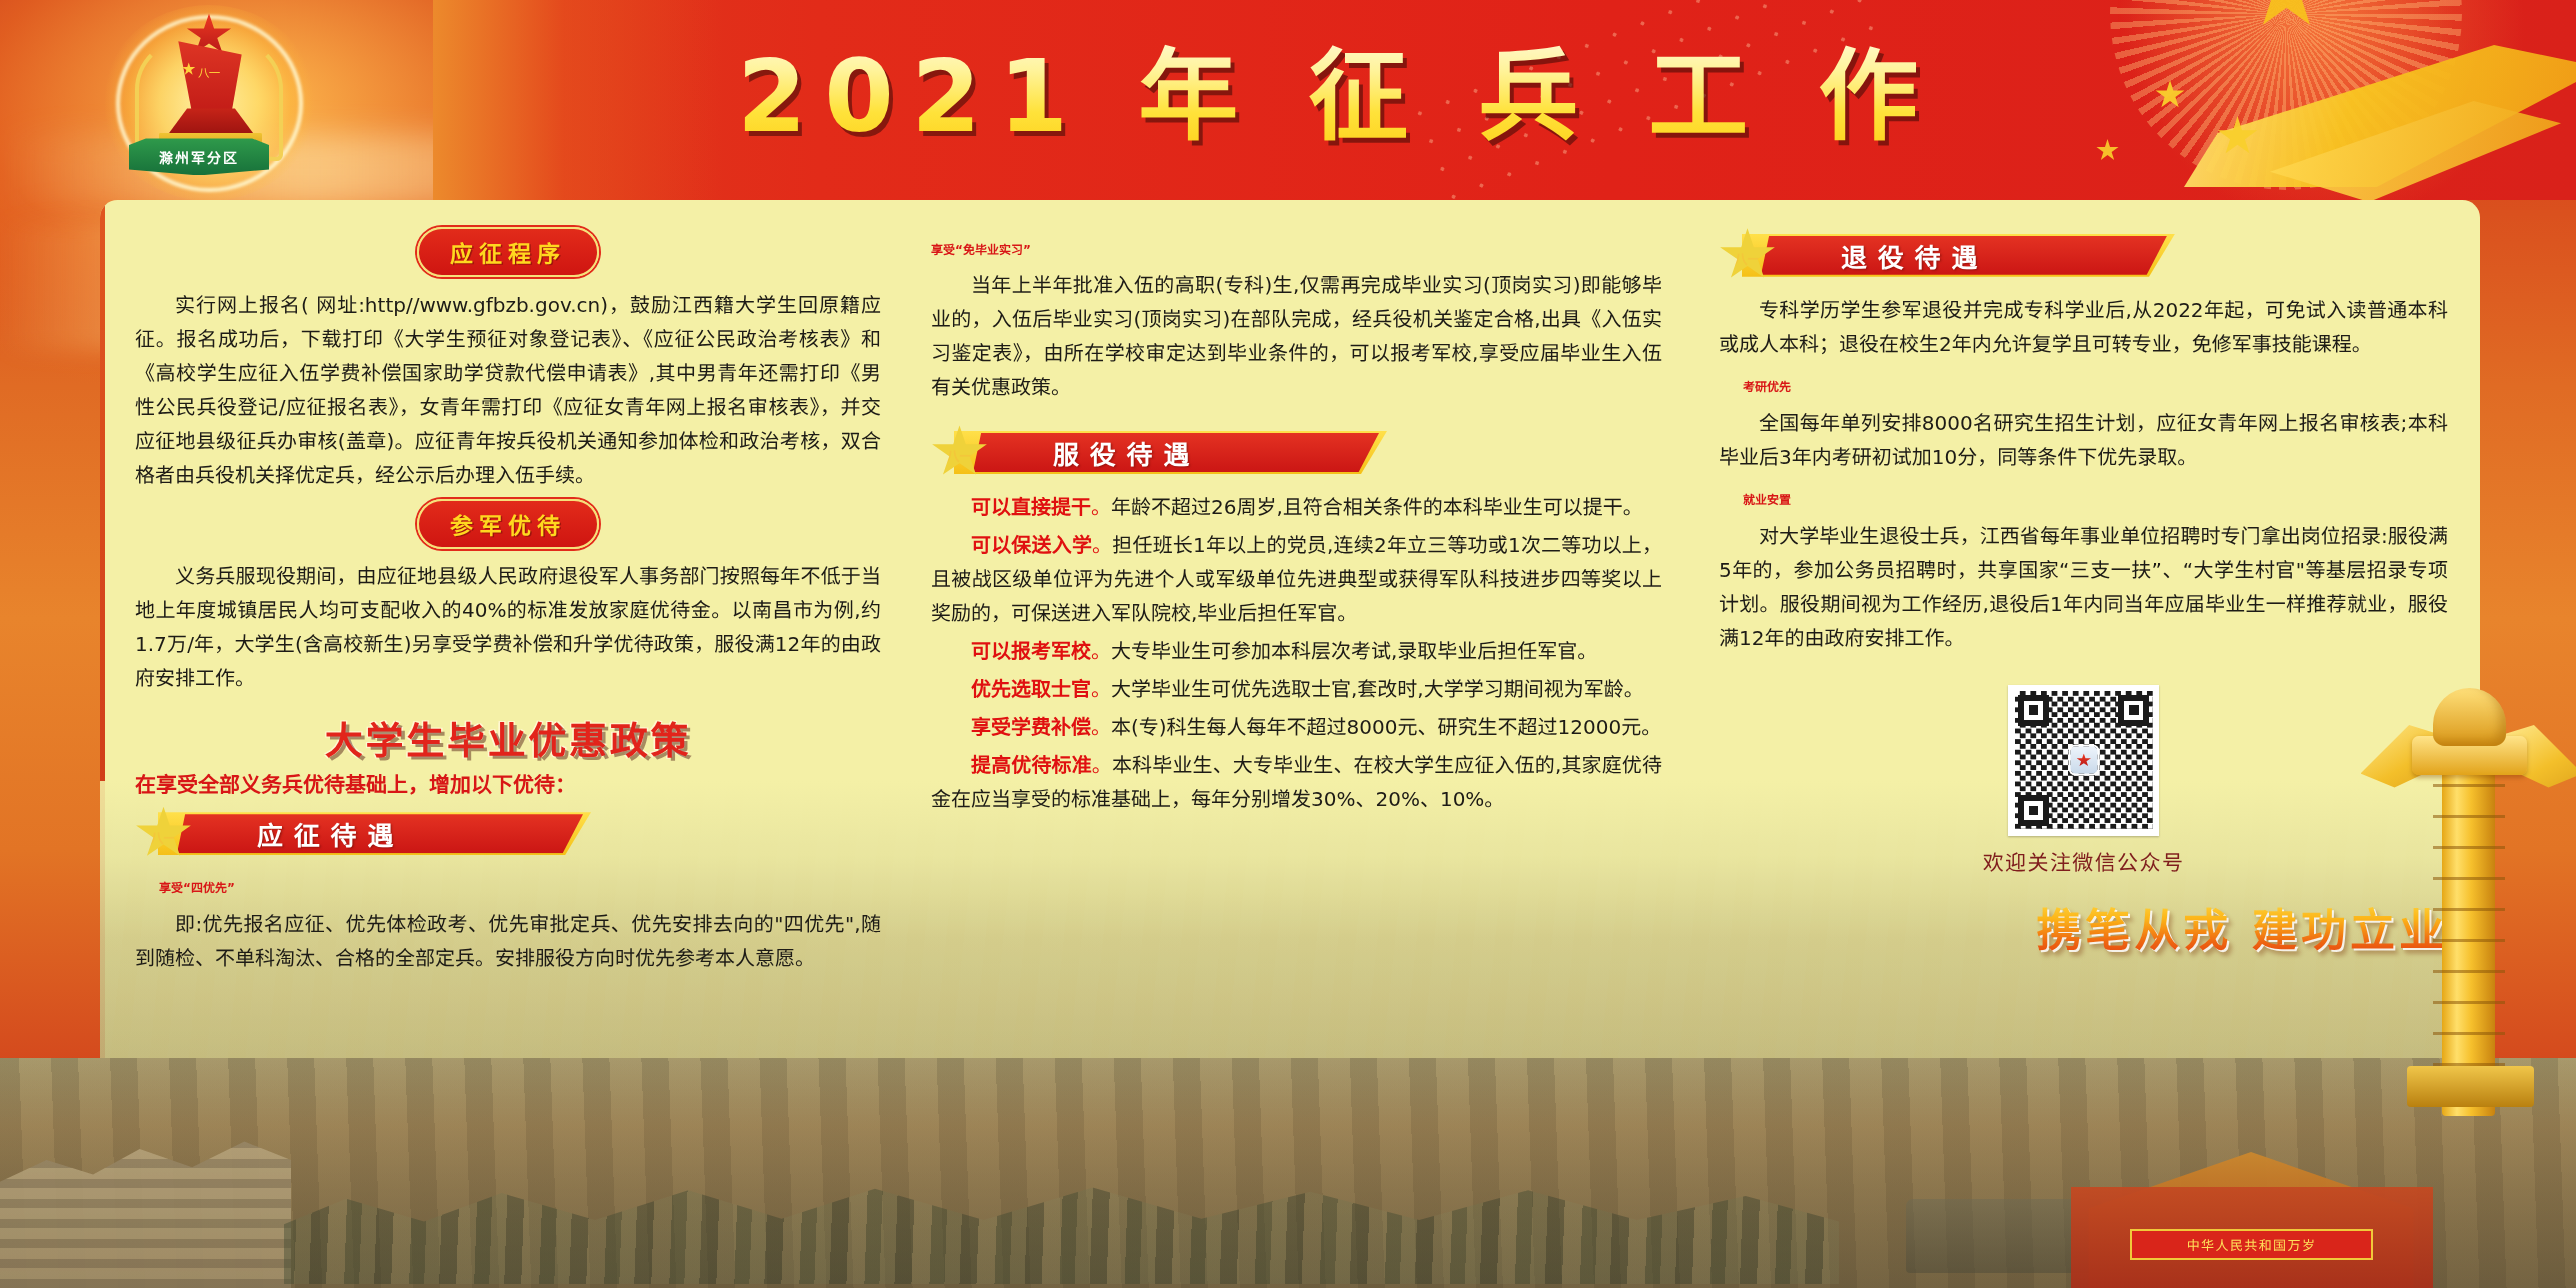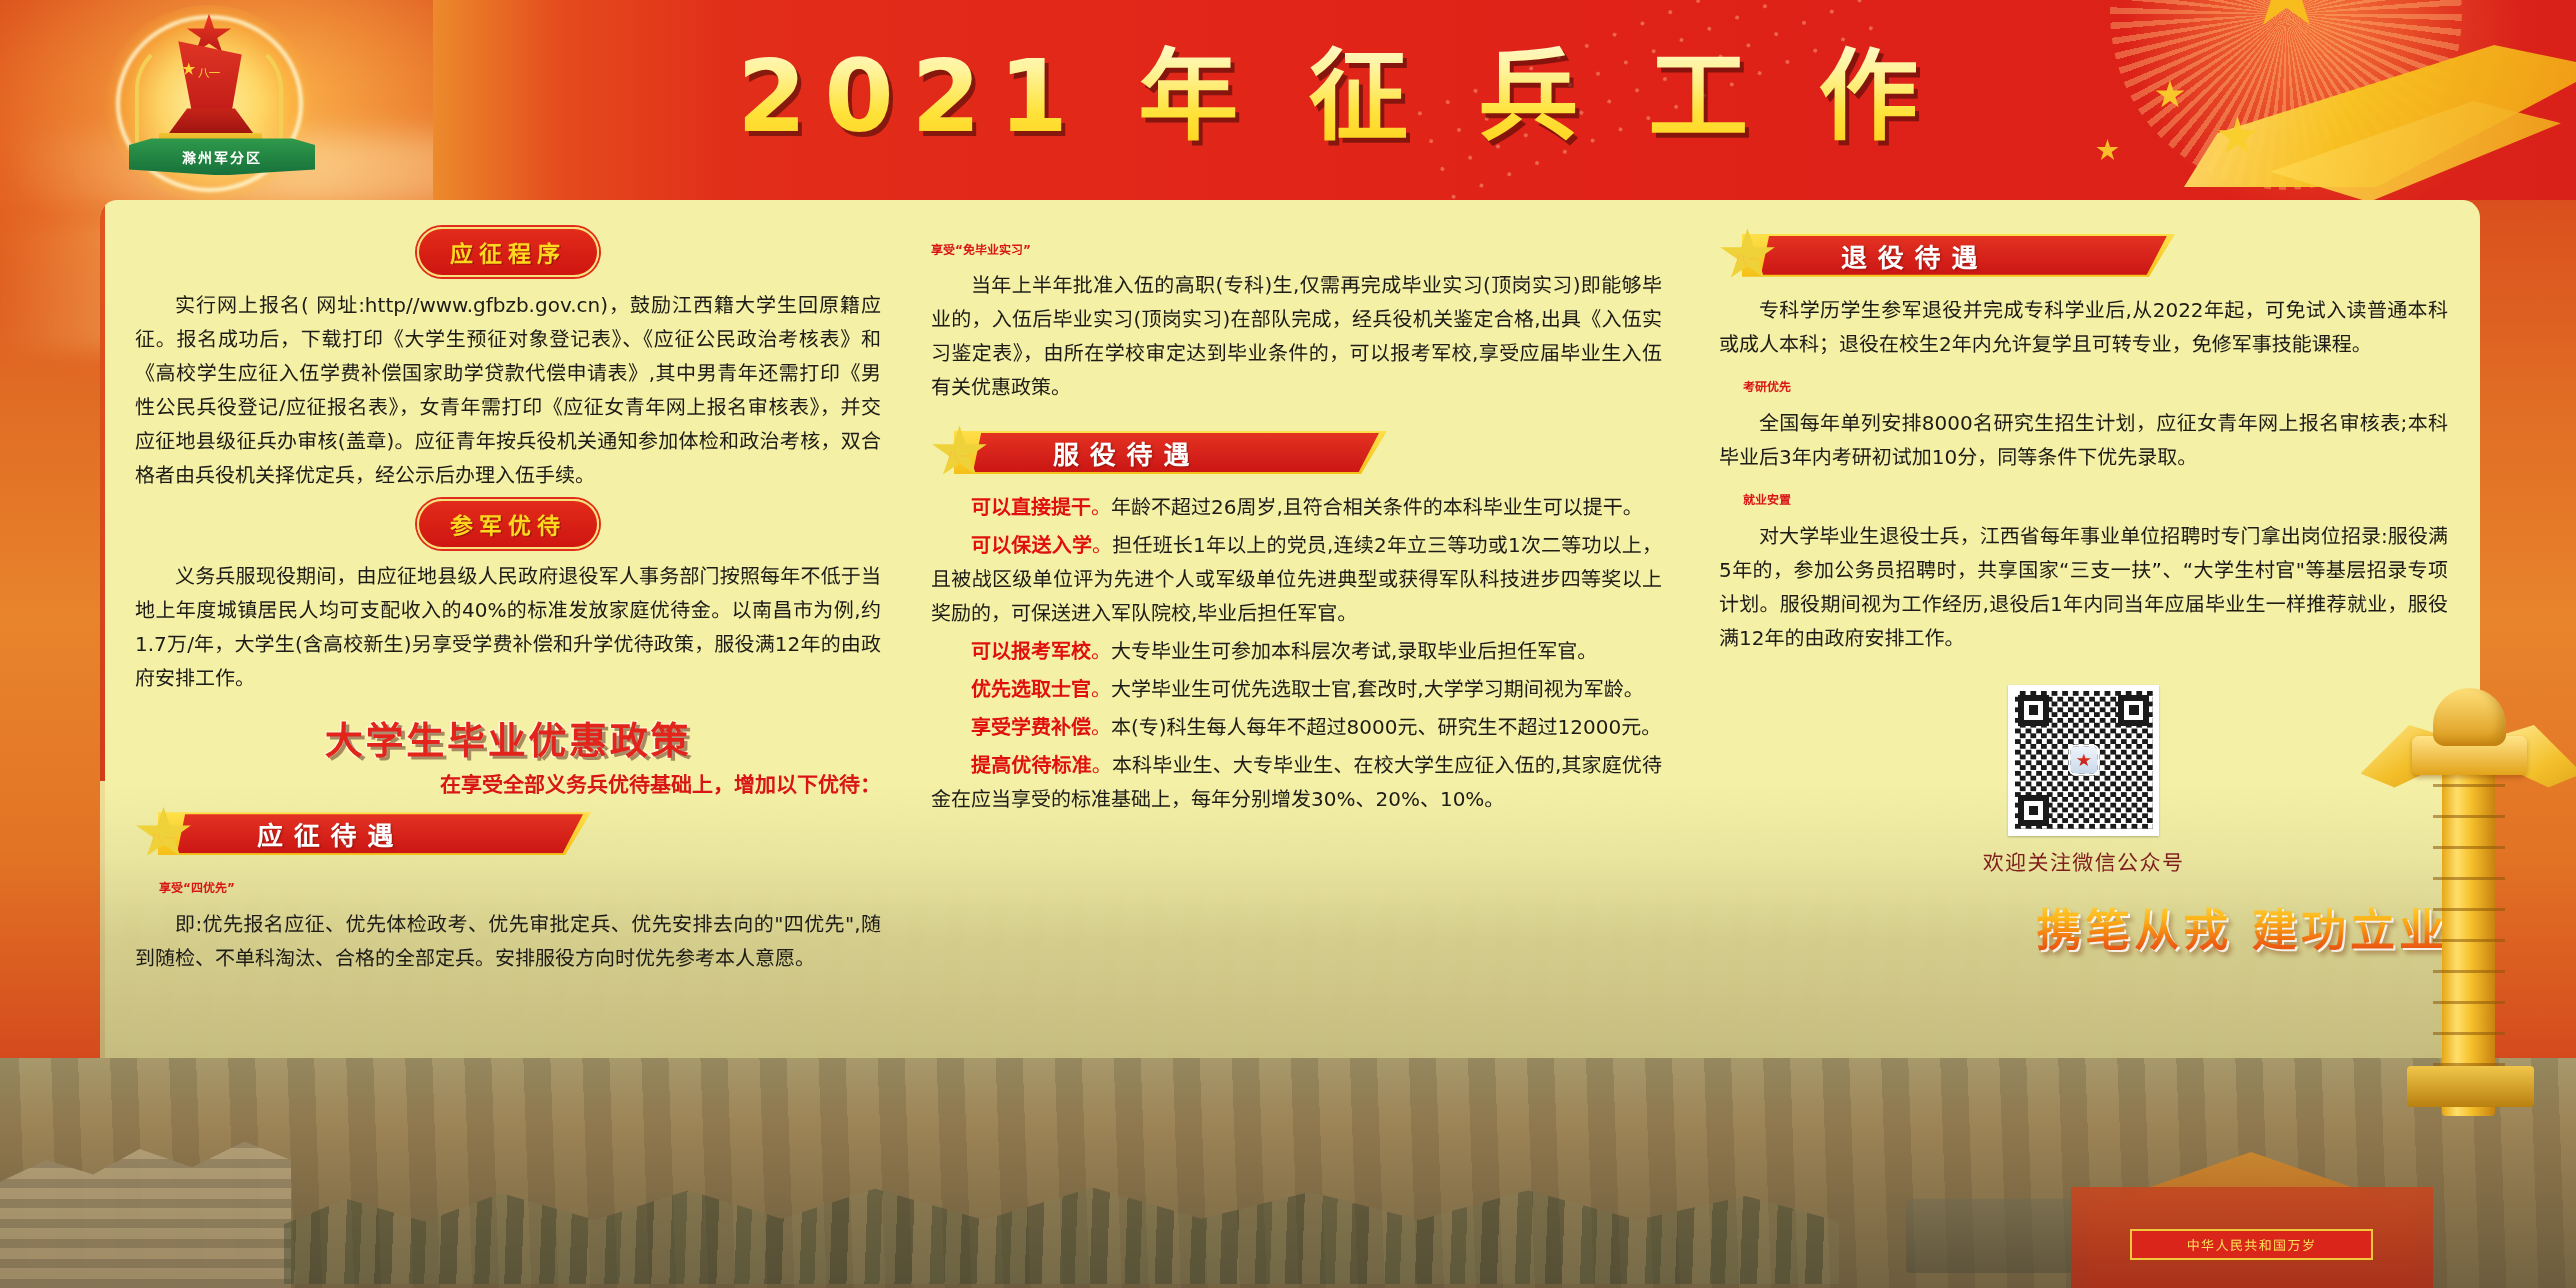--- a/index.html
+++ b/index.html
@@ -131,21 +131,21 @@
   }
   .em-wreath-l, .em-wreath-r {
     position:absolute; top:34px; width:57px; height:122px;
     border:4.7px solid #f3d055;
     border-radius:54px 6.8px 54px 6.8px;
     border-right-color:transparent; border-top-color:transparent;
   }
   .em-wreath-l { left:34px; }
   .em-wreath-r { right:34px; transform:scaleX(-1); }
   .em-banner {
-    position:absolute; left:28px; top:133px; width:186px; height:37px;
+    position:absolute; left:28px; top:133px; width:140px; height:37px;
     background:linear-gradient(180deg,#2f9a4b,#17713a);
     clip-path:polygon(0 18%, 12% 0, 88% 0, 100% 18%, 100% 84%, 50% 100%, 0 84%);
     display:flex; align-items:center; justify-content:center;
   }
   .em-banner span {
     color:#fff; font-size:14px; letter-spacing:2px; font-weight:bold;
     font-family:"DejaVu Sans",sans-serif;
   }
 
   
@@ -267,21 +267,20 @@
   .big-red-title {
     font-family:"DejaVu Sans",sans-serif;
     font-size:38px; font-weight:bold; color:#e2241b; text-align:center;
     letter-spacing:2.7px; margin:15px 0 4px 0;
     text-shadow:3.4px 3.4px 0 rgba(70,15,8,.45), -1.4px -1.4px 0 #fff7d0, 1.4px -1.4px 0 #fff7d0, -1.4px 1.4px 0 #fff7d0;
   }
   .red-lead {
     font-family:"DejaVu Sans",sans-serif;
     font-size:21px; font-weight:bold; color:#d81616; line-height:32px;
     margin:2.7px 0 5.4px 0;
-    text-align:right;
   }
 
   
   .qr-block { margin:30px 0 0 0; text-align:center; }
   .qr-img {
     width:151px; height:151px; margin:0 auto;
     background:#ffffff; padding:6.8px; display:block;
     box-shadow:0 0.7px 2px rgba(0,0,0,.25);
   }
   .qr-cells {

